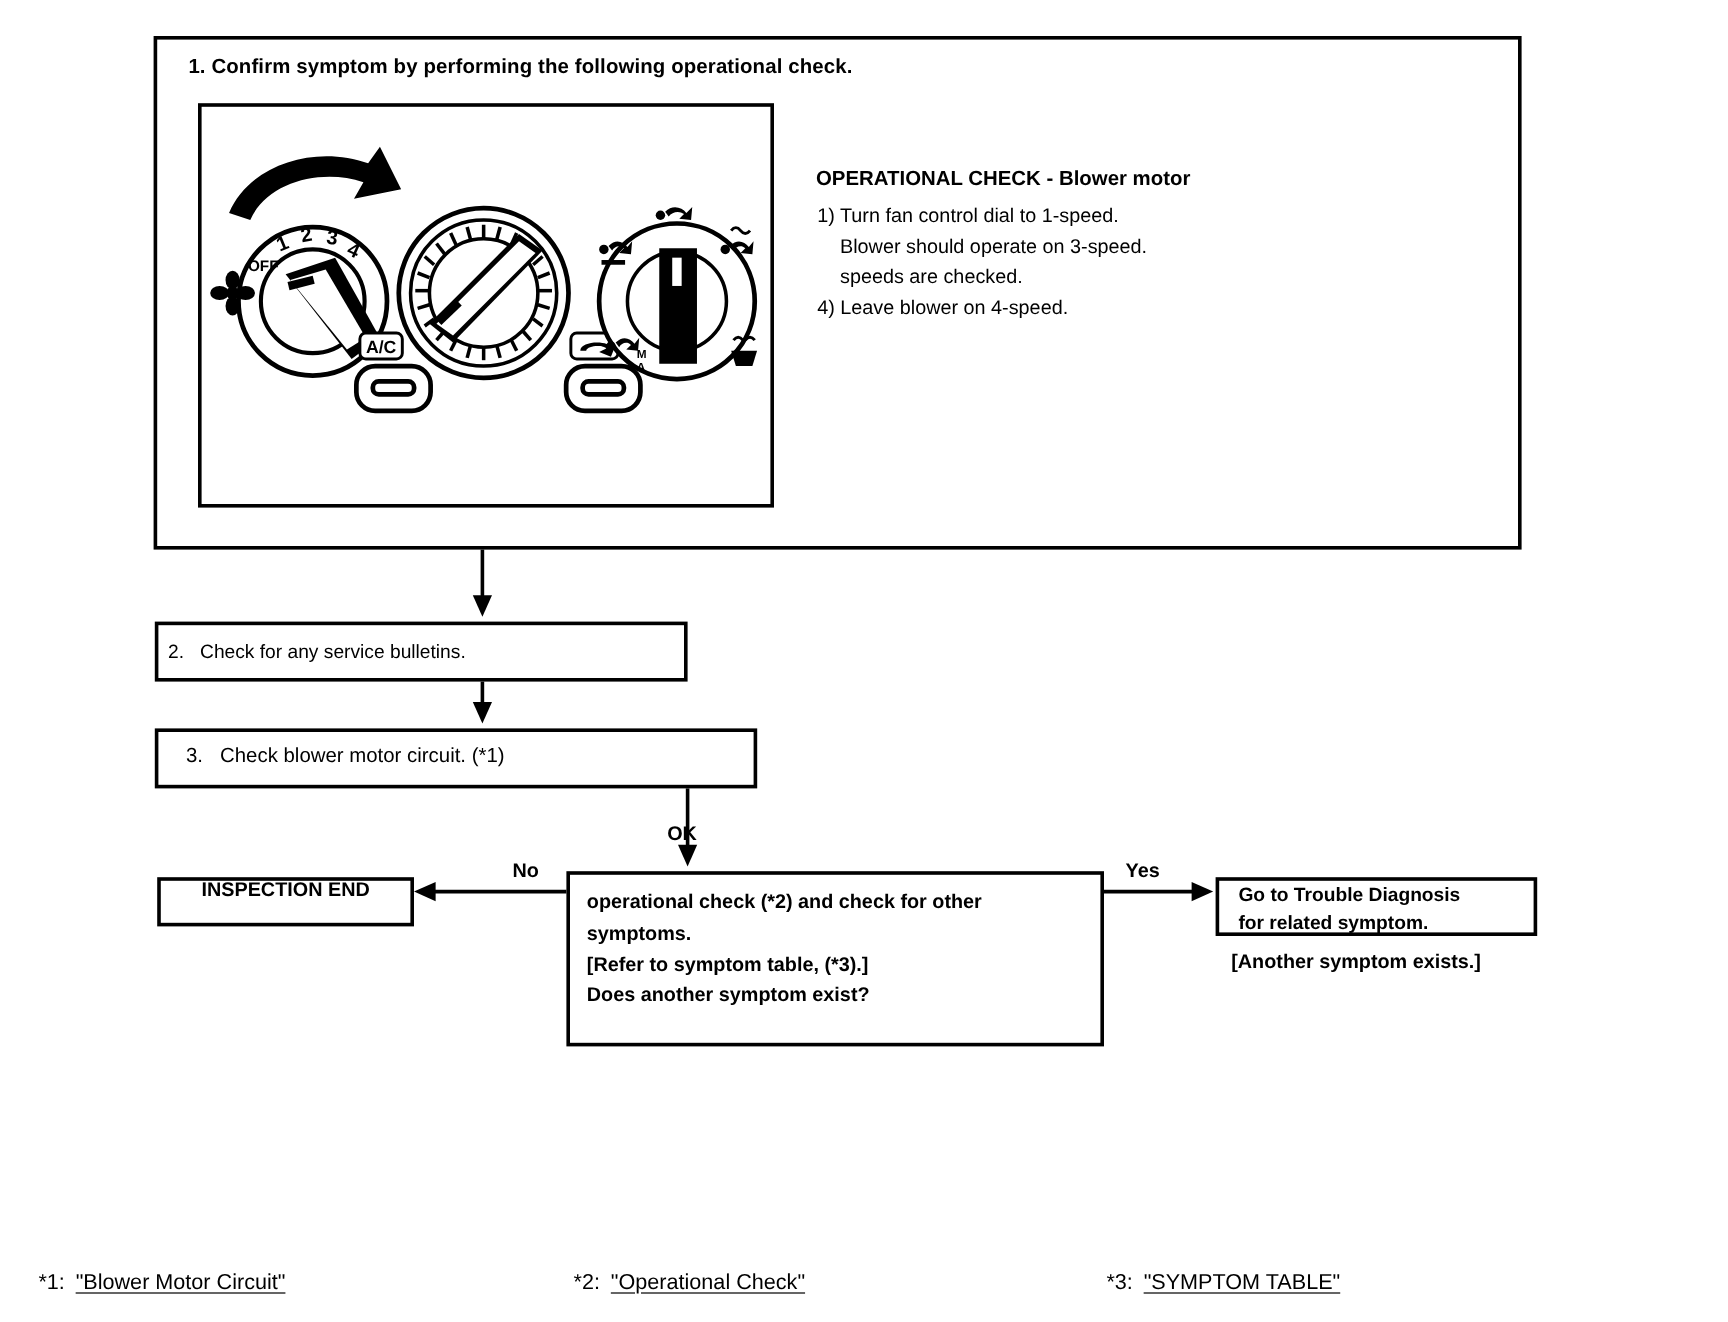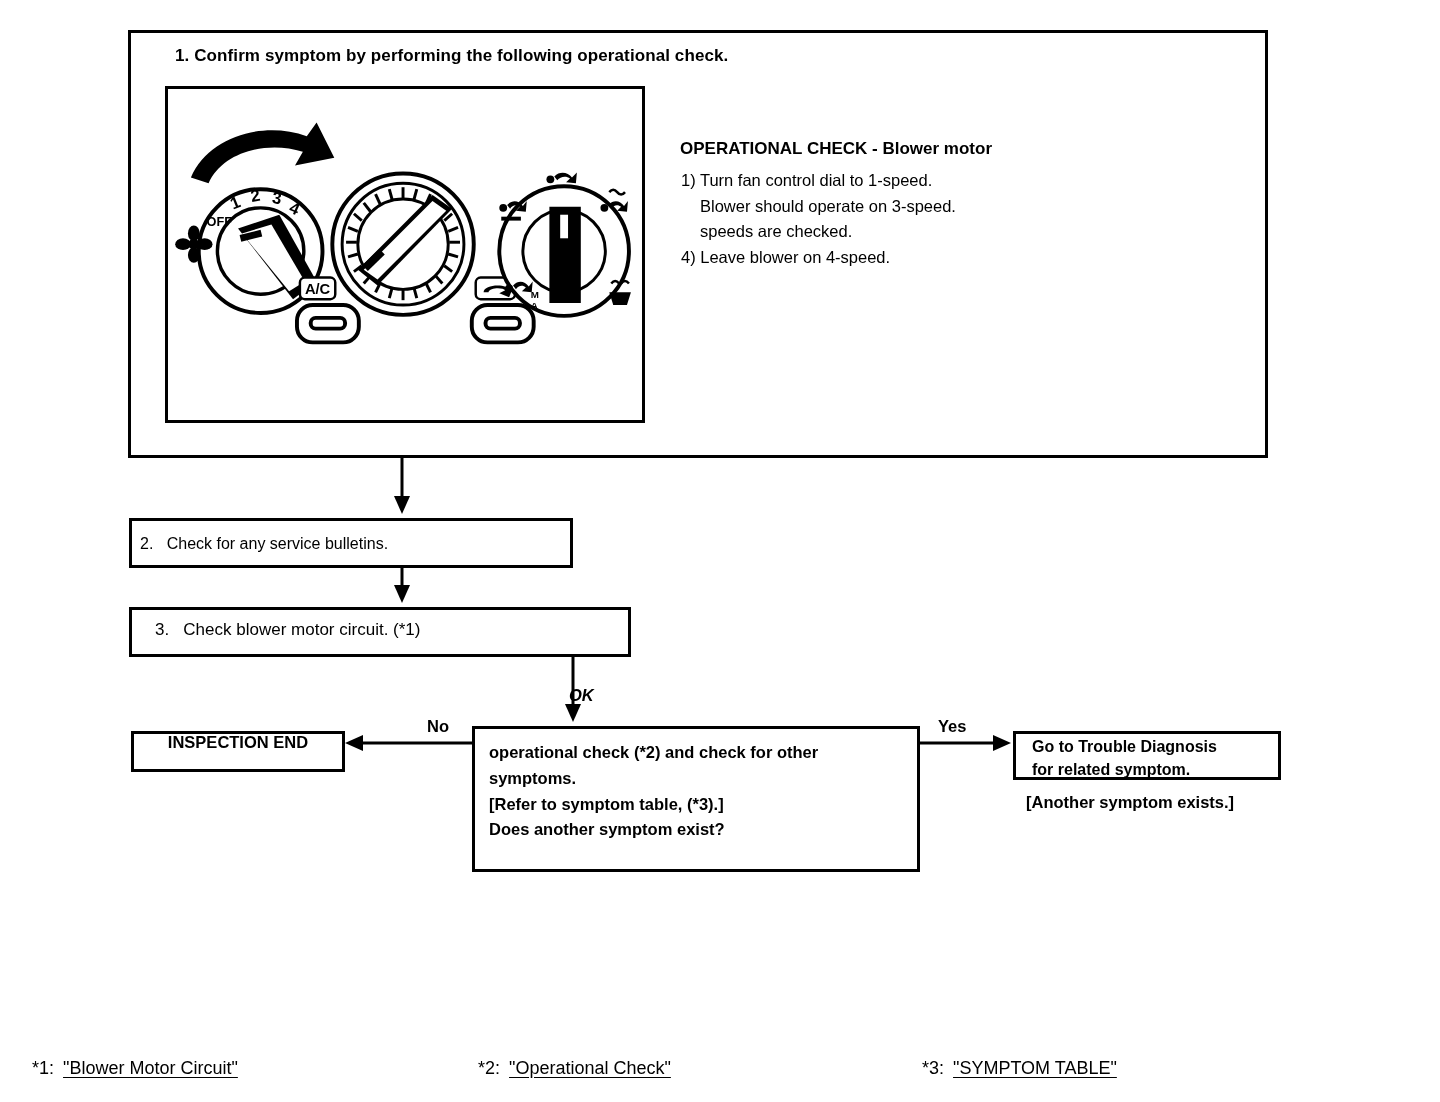--- a/index.html
+++ b/index.html
@@ -22,21 +22,21 @@
   #step1-frame {
     left: 128px;
     top: 30px;
     width: 1140px;
     height: 428px;
     border: 3px solid #000;
     box-sizing: border-box;
     background: #fff;
   }
   #step1-heading {
-    left: 175px;
+    left: 157px;
     top: 46px;
     font-size: 17px;
     font-weight: bold;
     letter-spacing: .1px;
     white-space: nowrap;
   }
 
   
   #illustration-box {
     left: 165px;
@@ -108,21 +108,21 @@
   }
   #trouble-text .ln { white-space: pre; }
 
   #another-symptom {
     left: 1026px; top: 793px;
     font-size: 16.5px; font-weight: bold; white-space: nowrap;
   }
 
   
   .edge-label { font-size: 16.5px; font-weight: bold; white-space: nowrap; }
-  #label-ok { left: 569px; top: 686px; font-style: italic; }
+  #label-ok { left: 556px; top: 686px; }
   #label-no { left: 427px; top: 717px; }
   #label-yes { left: 938px; top: 717px; }
 
   
   #connectors {
     left: 0; top: 0; width: 1440px; height: 1102px;
     pointer-events: none;
   }
 
   

